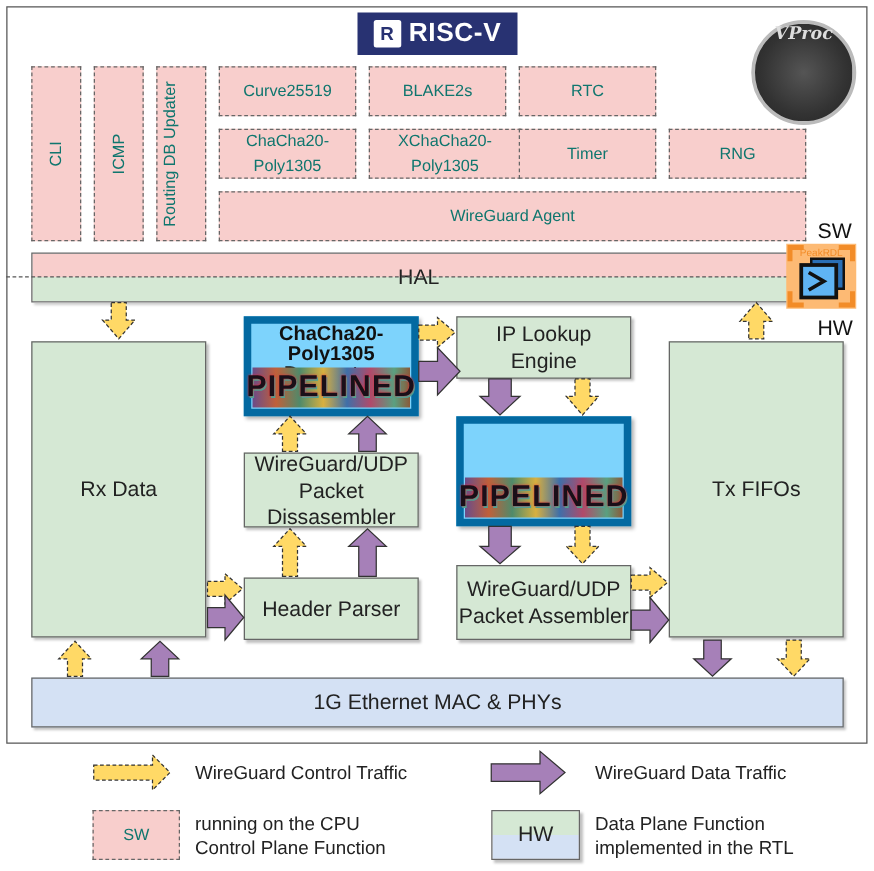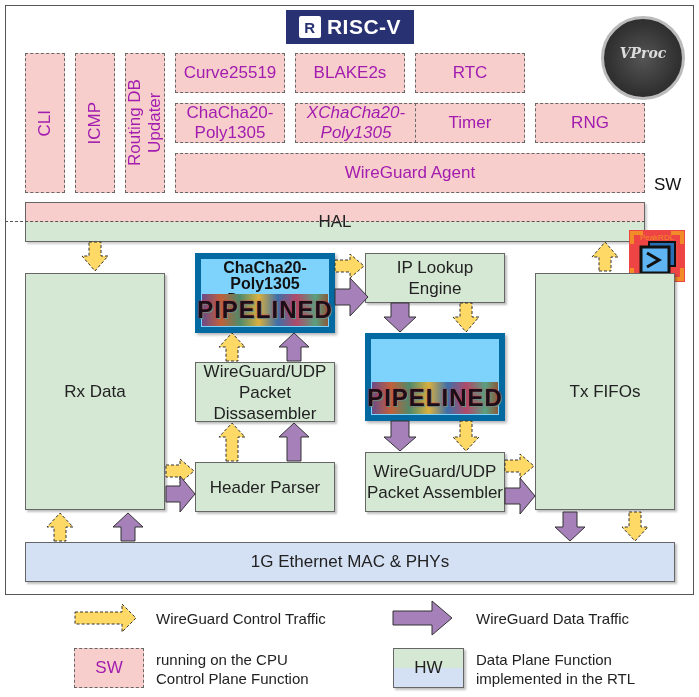--- a/index.html
+++ b/index.html
@@ -1,31 +1,31 @@
 <!DOCTYPE html>
 <html><head>
 <meta charset="utf-8">
 <style>
   html, body { margin:0; padding:0; background:#ffffff; }
   body { width:699px; height:697px; position:relative; overflow:hidden; font-family:"Liberation Sans", sans-serif; color:#111; }
   .abs { position:absolute; box-sizing:border-box; }
   .frame { left:5px; top:5px; width:689px; height:590px; border:1.5px solid #555; background:#fff; }
-  .sw { background:#f8cecc; border:1px dashed #666; display:flex; align-items:center; justify-content:center; text-align:center; font-size:17px; line-height:20px; color:#a21caf; }
+  .sw { background:#f8cecc; border:1px dashed #666; display:flex; align-items:center; justify-content:center; text-align:center; font-size:13px; line-height:20px; color:#0f766e; }
   .hw { background:#d5e8d4; border:1px solid #666; display:flex; align-items:center; justify-content:center; text-align:center; font-size:17px; line-height:21px; color:#222; box-shadow:2px 2px 2px rgba(0,0,0,0.25); }
   .eth { background:#d4e1f4; border:1px solid #666; display:flex; align-items:center; justify-content:center; font-size:17px; color:#222; box-shadow:2px 2px 2px rgba(0,0,0,0.25); }
   .vert { writing-mode:vertical-rl; transform:rotate(180deg); }
   .crypto { background:#7dd3fc; border:6px solid #0369a1; box-shadow:2px 2px 3px rgba(0,0,0,0.3); }
   .crypto .ttl { position:absolute; left:0; right:0; top:1px; text-align:center; font-weight:bold; font-size:16px; line-height:16px; color:#111; }
   .pipelined { position:absolute; left:1px; right:1px; bottom:1px; height:32px; display:flex; align-items:center; justify-content:center; font-weight:bold; font-size:24px; letter-spacing:1px;
     background:linear-gradient(90deg,#6a4c8a 0%,#c0603a 15%,#4f8a6a 30%,#d8b040 45%,#3f6fa8 60%,#b04a6a 75%,#5aa080 90%,#8a5a3a 100%);
     color:#1a0f18; text-shadow:0 0 2px #e23, 1px 1px 0 #4a9; }
   .risc { left:286px; top:10px; width:128px; height:34px; background:#283272; display:flex; align-items:center; justify-content:center; color:#fff; font-weight:bold; font-size:21px; letter-spacing:0.5px; gap:6px; }
   .risc .rmark { width:22px; height:22px; background:#fff; color:#283272; font-size:15px; display:flex; align-items:center; justify-content:center; border-radius:2px; }
-  .badge { left:601px; top:16px; width:84px; height:84px; border-radius:50%; background:radial-gradient(circle,#555 0%,#333 60%,#222 100%); border:3px solid #bbb; color:#ddd; display:flex; align-items:center; justify-content:center; font-family:"DejaVu Serif", serif; font-style:italic; font-weight:bold; font-size:14px; padding-bottom:10px; }
-  .peak { left:629px; top:195px; width:56px; height:52px; background:#ef4444;margin-top:35px; }
+  .badge { left:601px; top:16px; width:84px; height:84px; border-radius:50%; background:radial-gradient(circle,#555 0%,#333 60%,#222 100%); border:3px solid #bbb; color:#ddd; display:flex; align-items:flex-start; justify-content:center; font-family:"DejaVu Serif", serif; font-style:italic; font-weight:bold; font-size:14px; padding-bottom:10px; }
+  .peak { left:629px; top:195px; width:56px; height:52px; background:#fdba74; }
   .label-sm { font-size:17px; color:#111; }
   .legend-txt { font-size:15px; line-height:19px; color:#222; }
   svg.arrows { position:absolute; left:0; top:0; }
 </style>
 </head>
 <body>
 
 <div class="abs frame"></div>
 
 <div class="abs risc">
@@ -53,21 +53,21 @@
 <div class="abs sw" style="left:295px;top:53px;width:110px;height:40px;">
     <span>BLAKE2s</span>
   </div>
 <div class="abs sw" style="left:415px;top:53px;width:110px;height:40px;">
     <span>RTC</span>
   </div>
 
 <div class="abs sw" style="left:175px;top:103px;width:110px;height:40px;">
     <span style="width:100px;">ChaCha20-Poly1305</span>
   </div>
-<div class="abs sw" style="left:295px;top:103px;width:122px;height:40px;font-style:italic;">
+<div class="abs sw" style="left:295px;top:103px;width:122px;height:40px;">
     <span style="width:108px;">XChaCha20-Poly1305</span>
   </div>
 <div class="abs sw" style="left:415px;top:103px;width:110px;height:40px;">
     <span>Timer</span>
   </div>
 <div class="abs sw" style="left:535px;top:103px;width:110px;height:40px;">
     <span>RNG</span>
   </div>
 
 <div class="abs sw" style="left:175px;top:153px;width:470px;height:40px;">

